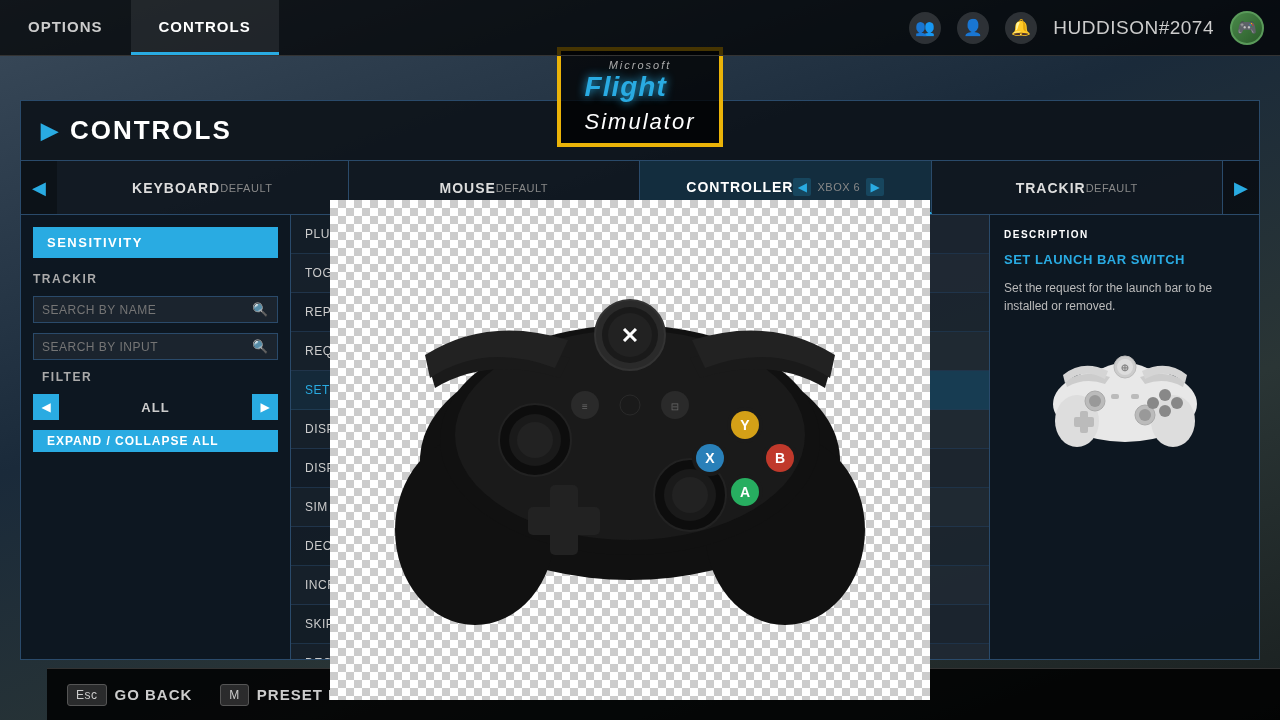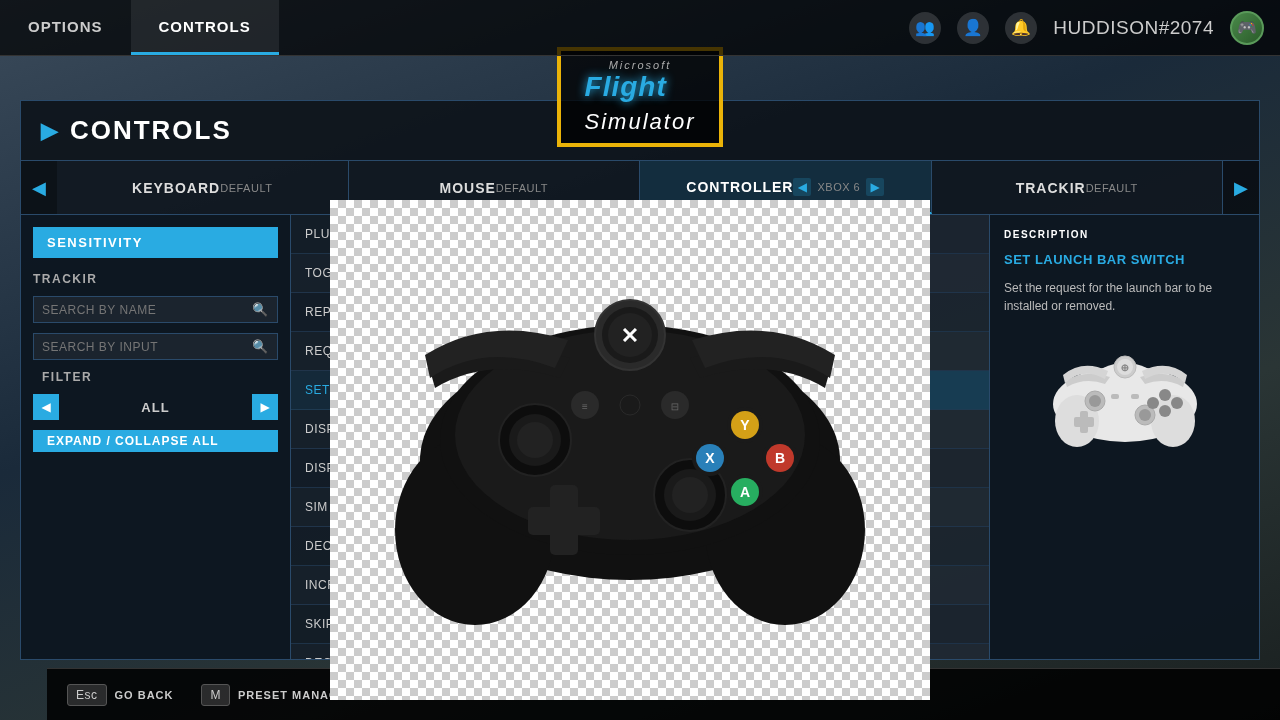--- a/index.html
+++ b/index.html
@@ -438,21 +438,21 @@
     .bottom-btn-key {
       background: rgba(255,255,255,0.15);
       border: 1px solid #555;
       padding: 3px 8px;
       font-size: 12px;
       color: #ccc;
       letter-spacing: 0.5px;
       border-radius: 3px;
     }
     .bottom-btn-label {
-      font-size: 11px;
+      font-size: 15px;
       font-weight: 600;
       letter-spacing: 1px;
       color: #ccc;
     }
 
     
     .controller-overlay {
       position: absolute;
       top: 200px;
       left: 330px;

